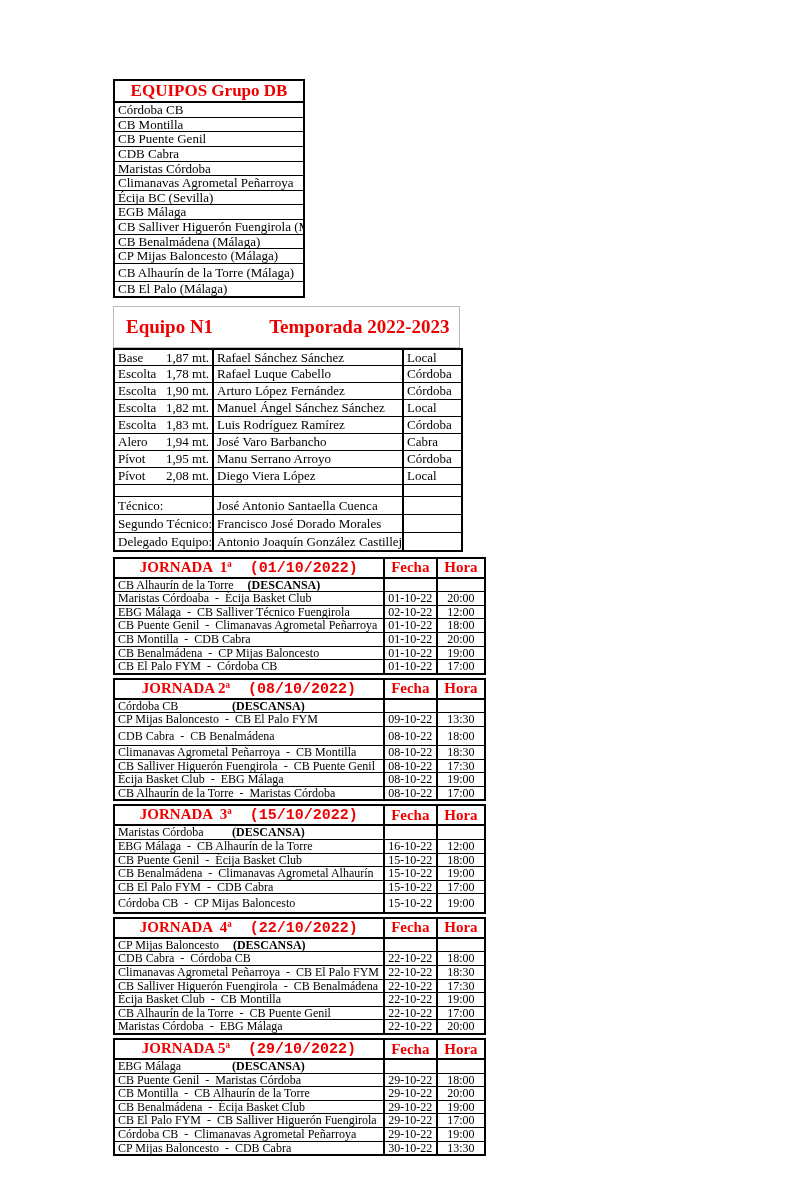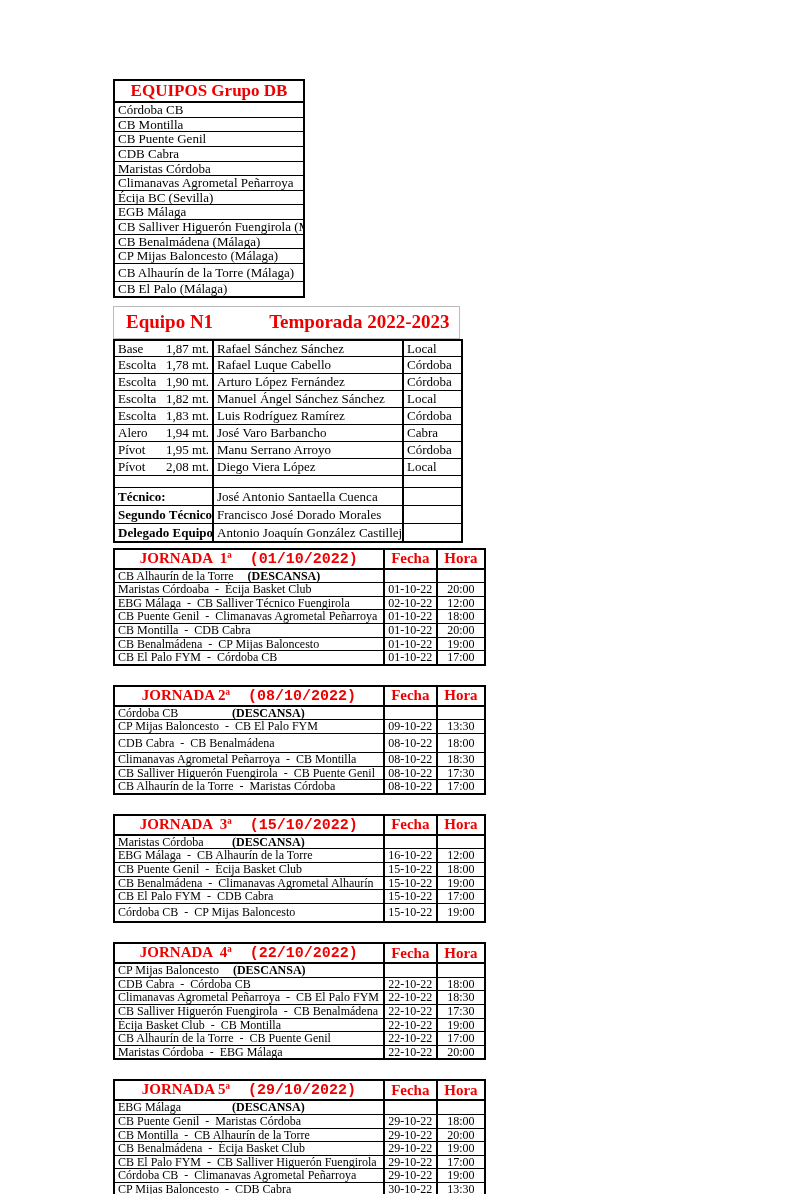--- a/index.html
+++ b/index.html
@@ -25,44 +25,44 @@
     font-size: 17px; text-align: center; height: 22px; padding: 0;
   }
   .equipos td {
     border: 1px solid var(--ink); font-size: 13px; height: 14px;
     padding: 0 3px; white-space: nowrap; overflow: hidden; line-height: 1.05;
   }
   .equipos tr:nth-child(12) td { height: 18px; }
 
   
   .n1-titlebox {
-    width: 347px; height: 33px; margin-top: 8px;
+    width: 347px; height: 42px; margin-top: 8px;
     border: 1px solid var(--boxborder);
     display: flex; align-items: center;
     color: var(--red); font-weight: bold; font-size: 19px; white-space: pre;
   }
   .n1-titlebox .t1 { margin-left: 12px; }
   .n1-titlebox .t2 { margin-left: 56px; }
 
   
   .n1 { width: 350px; border: 2px solid var(--ink); }
   .n1 td {
     border: 1px solid var(--ink); font-size: 13px; height: 17px;
     padding: 0 3px; white-space: nowrap; overflow: hidden; line-height: 1.05;
   }
   .n1 td.c1 { width: 99px; }
   .n1 td.c2 { width: 190px; border-left: 2px solid var(--ink); }
   .n1 td.c3 { width: 59px; border-left: 2px solid var(--ink); margin-left: 38px; }
   .n1 .posline { display: flex; justify-content: space-between; }
   .n1 tr.spacer td { height: 12px; }
   .n1 tr.staff td { height: 18px; }
-  .n1 td.role { font-weight: bold; }
+  .n1 td.role { font-weight: normal; }
 
   
-  .jornada { width: 373px; border: 2px solid var(--ink); margin-top: 19px; }
+  .jornada { width: 373px; border: 2px solid var(--ink); margin-top: 3px; }
   .jornada.first { margin-top: 5px; }
   .jornada th {
     border: 1px solid var(--ink); border-bottom: 2px solid var(--ink);
     color: var(--red); font-weight: bold; font-size: 15px; height: 20px; padding: 0;
   }
   .jornada th.jtitle { width: 269px; text-align: center; white-space: pre; }
   .jornada th.hfecha { width: 53px; border-left: 2px solid var(--ink); }
   .jornada th.hhora  { width: 48px; border-left: 2px solid var(--ink); }
   .jornada .jdate { margin-left: 18px; font-family: Liberation Mono, monospace; }
   .jornada td {
@@ -316,20 +316,25 @@
               <td class="match">Climanavas Agrometal Peñarroya  -  CB Montilla</td>
               <td class="fecha">08-10-22</td>
               <td class="hora">18:30</td>
             </tr>
             <tr>
               <td class="match">CB Salliver Higuerón Fuengirola  -  CB Puente Genil</td>
               <td class="fecha">08-10-22</td>
               <td class="hora">17:30</td>
             </tr>
             <tr>
+              <td class="match">Écija Basket Club  -  EBG Málaga</td>
+              <td class="fecha">08-10-22</td>
+              <td class="hora">19:00</td>
+            </tr>
+            <tr>
               <td class="match">CB Alhaurín de la Torre  -  Maristas Córdoba</td>
               <td class="fecha">08-10-22</td>
               <td class="hora">17:00</td>
             </tr>
           </tbody>
         </table>
         <table class="jornada">
           <thead>
             <tr>
               <th class="jtitle"><span class="jlabel">JORNADA  3ª</span><span class="jdate">(15/10/2022)</span></th>

